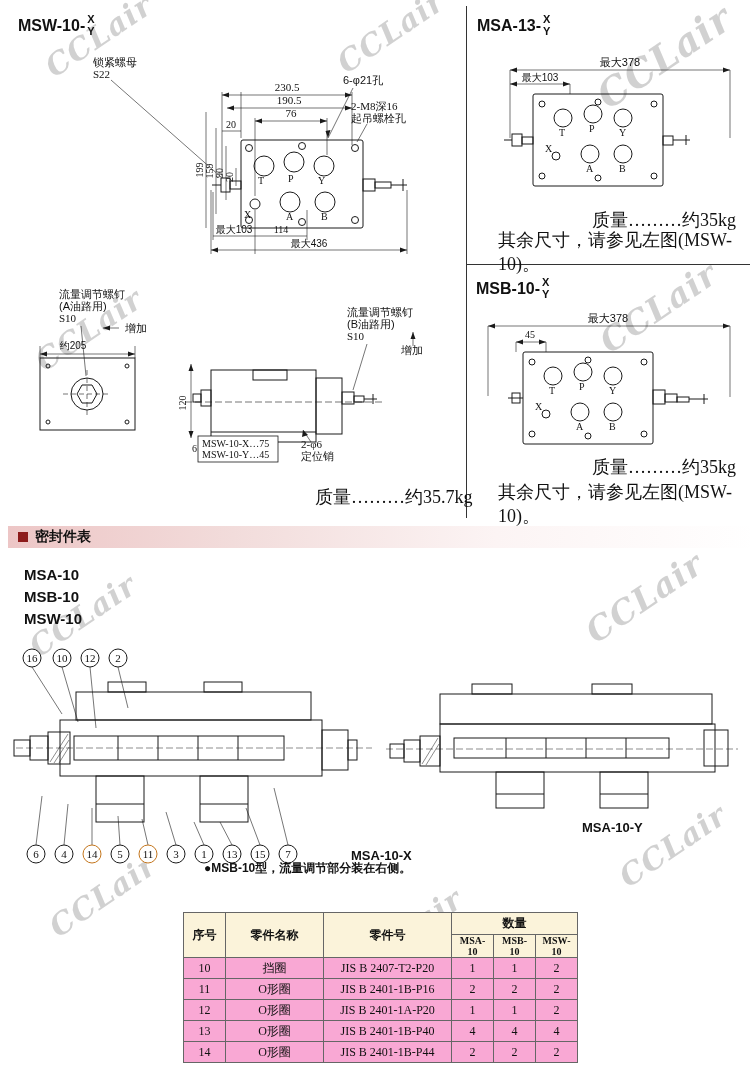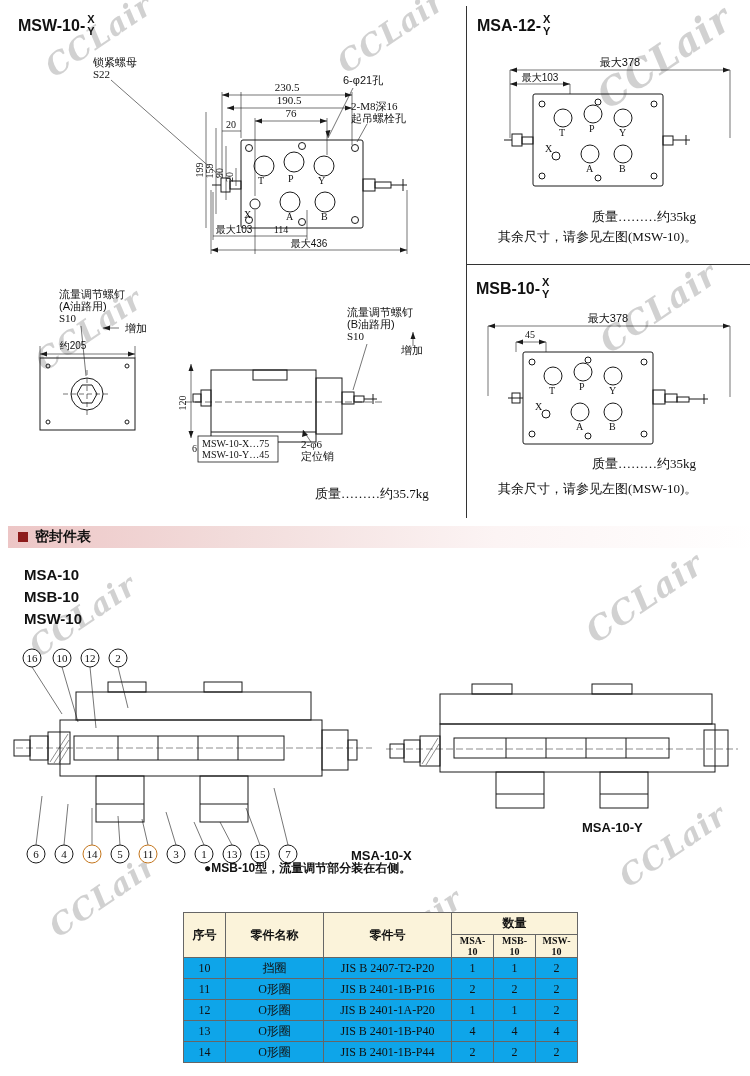--- a/index.html
+++ b/index.html
@@ -13,32 +13,32 @@
     position: absolute; font-family: "DejaVu Serif", serif;
     font-style: italic; font-weight: bold; color: #8f8f8f; opacity: .40;
     transform: rotate(-34deg); letter-spacing: 1px; white-space: nowrap;
     pointer-events: none; z-index: 1;
   }
   .sec-title { position: absolute; font-weight: bold; font-size: 16px;
     display: flex; align-items: center; gap: 2px; z-index: 3; }
   .stack { display: inline-flex; flex-direction: column; font-size: 11px;
     line-height: 1.05; font-weight: bold; }
   .weight, .note { position: absolute; font-family: "Liberation Serif", serif;
-    font-size: 13px; z-index: 3; }
+    font-size: 18px; z-index: 3; }
   .vline, .hline { position: absolute; background: #333; z-index: 2; }
   .band { position: absolute; left: 8px; top: 526px; width: 750px; height: 22px;
     background: linear-gradient(90deg, #edc6c6 0%, #f2dcdb 30%, #fcf4f4 65%, #ffffff 100%);
     display: flex; align-items: center; gap: 7px; padding-left: 10px; z-index: 3; }
   .band .sq { width: 10px; height: 10px; background: #8d1b1b; display: inline-block; }
   .band .txt { font-weight: bold; font-size: 14px; }
   .model-label { position: absolute; font-weight: bold; font-size: 15px; z-index: 3; }
   .sec-label { position: absolute; font-weight: bold; font-size: 13px; z-index: 3; padding-left: 39px; }
   .bullet-note { position: absolute; font-size: 12px; font-weight: bold; z-index: 3; }
   table.seal { position: absolute; left: 183px; top: 912px; border-collapse: collapse;
-    font-family: "Liberation Serif", serif; background: #0ea5e9; z-index: 3;
+    font-family: "Liberation Serif", serif; background: #f9a8d4; z-index: 3;
     border: 1.5px solid #444; padding-left: 28px; }
   table.seal th, table.seal td { border: 1px solid #666; text-align: center; padding: 0 4px; }
   table.seal th { background: #fbf3da; font-weight: bold; font-size: 12px; }
   table.seal td { font-size: 12px; }
   svg { position: absolute; z-index: 2; overflow: visible; }
   svg text { font-family: "Liberation Serif", serif; fill: #111; }
   svg text.cn { font-family: "Liberation Sans", sans-serif; }
 </style>
 </head>
 <body>
@@ -208,21 +208,21 @@
     <text x="286" y="162" font-size="11">2-φ6</text>
     <text x="286" y="174" font-size="11" class="cn">定位销</text>
     <text x="332" y="30" font-size="11" class="cn">流量调节螺钉</text>
     <text x="332" y="42" font-size="11" class="cn">(B油路用)</text>
     <text x="332" y="54" font-size="11">S10</text>
     <text x="386" y="68" font-size="11" class="cn">增加</text>
   </svg>
   <div class="weight" style="left:315px;top:485px">质量………约35.7kg</div>
 
   <div class="sec-title" style="left:477px;top:14px">
-    <span>MSA-12-</span>
+    <span>MSA-13-</span>
     <span class="stack">
       <span>X</span>
       <span>Y</span>
     </span>
   </div>
   <svg style="left:468px;top:54px" width="280" height="185" viewBox="0 0 280 185">
     <g stroke="#1a1a1a" stroke-width="1" fill="none">
       <rect x="65" y="40" width="130" height="92" rx="2"></rect>
       <circle cx="95" cy="64" r="9"></circle>
         <circle cx="125" cy="60" r="9"></circle>

